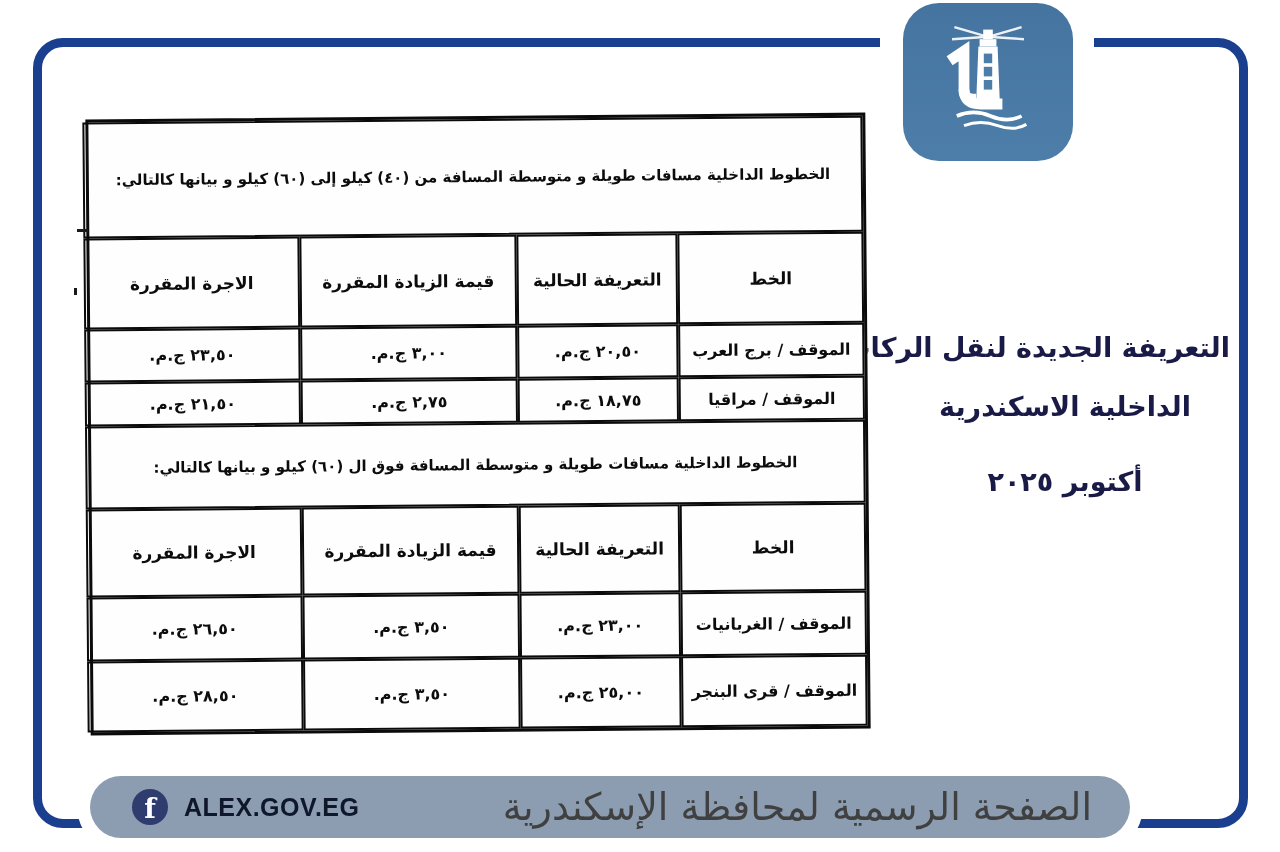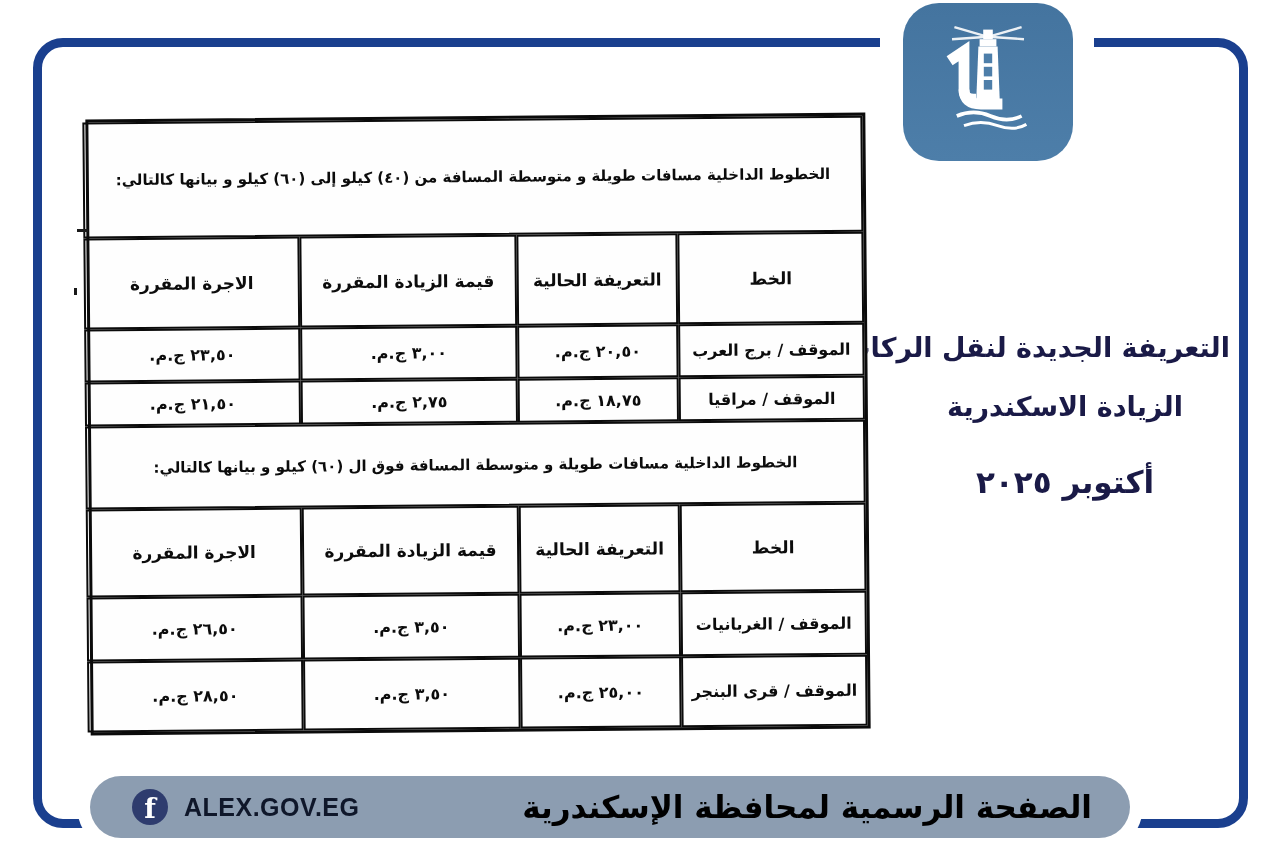--- a/index.html
+++ b/index.html
@@ -14,21 +14,21 @@
   
   .logo-backing{left:880px;top:0;width:214px;height:172px;background:#fff;}
   .logo-tile{left:903px;top:3px;width:170px;height:158px;border-radius:36px;
              background:linear-gradient(180deg,#44749f,#4d7ea9);
              box-shadow:0 0 0 14px #ffffff;display:flex;align-items:center;justify-content:center;}
 
   
   .title-block{left:900px;top:318px;width:330px;text-align:center;direction:rtl;
                color:#1a1a47;font-weight:bold;}
   .title-line{font-size:27px;line-height:59px;white-space:nowrap;letter-spacing:-0.5px;}
-  .title-date{font-size:31px;line-height:40px;margin-top:26px;white-space:nowrap;}
+  .title-date{font-size:27px;line-height:40px;margin-top:26px;white-space:nowrap;}
 
   
   .scan{left:88px;top:116px;width:780px;transform:rotate(-0.5deg);
         direction:rtl;color:#0c0c0c;}
   .grid{display:grid;box-sizing:border-box;width:780px;
         grid-template-columns:186px 161px 217px 216px;
         grid-template-rows:116px 91px 53px 44px 83px 88px 64px 71px;
         border:3px solid #0b0b0b;background:#fefefe;}
   .cell{border:2px solid #0b0b0b;display:flex;align-items:center;justify-content:center;
         text-align:center;font-weight:bold;box-sizing:border-box;padding:2px 4px;}
@@ -44,22 +44,22 @@
               background:#8c9db1;box-shadow:0 0 0 13px #ffffff;
               display:flex;align-items:center;direction:ltr;
               padding:0 38px 0 42px;box-sizing:border-box;}
   .fb-badge{display:flex;align-items:center;gap:16px;}
   .fb-circle{width:36px;height:36px;border-radius:50%;background:#2e3c6e;color:#ffffff;
              display:flex;align-items:center;justify-content:center;
              font-family:"DejaVu Serif",serif;font-weight:bold;font-size:27px;line-height:1;
              padding-top:2px;box-sizing:border-box;}
   .fb-url{color:#0f172a;font-weight:bold;font-size:25px;letter-spacing:0.5px;
           font-family:"Liberation Sans","DejaVu Sans",sans-serif;}
-  .footer-arabic{margin-left:auto;direction:rtl;color:#000000;font-weight:bold;
-                 font-size:31px;white-space:nowrap;}
+  .footer-arabic{margin-left:auto;direction:rtl;color:#404040;font-weight:normal;
+                 font-size:38px;white-space:nowrap;}
 </style>
 </head>
 <body>
 
 <div class="abs frame"></div>
 
 <div class="abs logo-backing"></div>
 <div class="abs logo-tile">
   <span>
     <svg width="120" height="120" viewBox="0 0 100 100">
@@ -83,21 +83,21 @@
       <path d="M30 58 Q30 70 44 70 L62 70" fill="none" stroke="#ffffff" stroke-width="9"></path>
 
       <path d="M24 80 Q38 74 52 80 T78 80" fill="none" stroke="#ffffff" stroke-width="3"></path>
       <path d="M30 88 Q44 83 58 88 T82 87" fill="none" stroke="#ffffff" stroke-width="2.5"></path>
     </svg>
   </span>
 </div>
 
 <div class="abs title-block">
   <div class="title-line">التعريفة الجديدة لنقل الركاب</div>
-  <div class="title-line">الزيادة الاسكندرية</div>
+  <div class="title-line">الداخلية الاسكندرية</div>
   <div class="title-date">أكتوبر ٢٠٢٥</div>
 </div>
 
 <div class="abs scan">
   <div class="grid">
 
     <div class="cell band">الخطوط الداخلية مسافات طويلة و متوسطة المسافة من (٤٠) كيلو إلى (٦٠) كيلو و بيانها كالتالي:</div>
     <div class="cell colhead">الخط</div>
     <div class="cell colhead">التعريفة الحالية</div>
     <div class="cell colhead">قيمة الزيادة المقررة</div>

